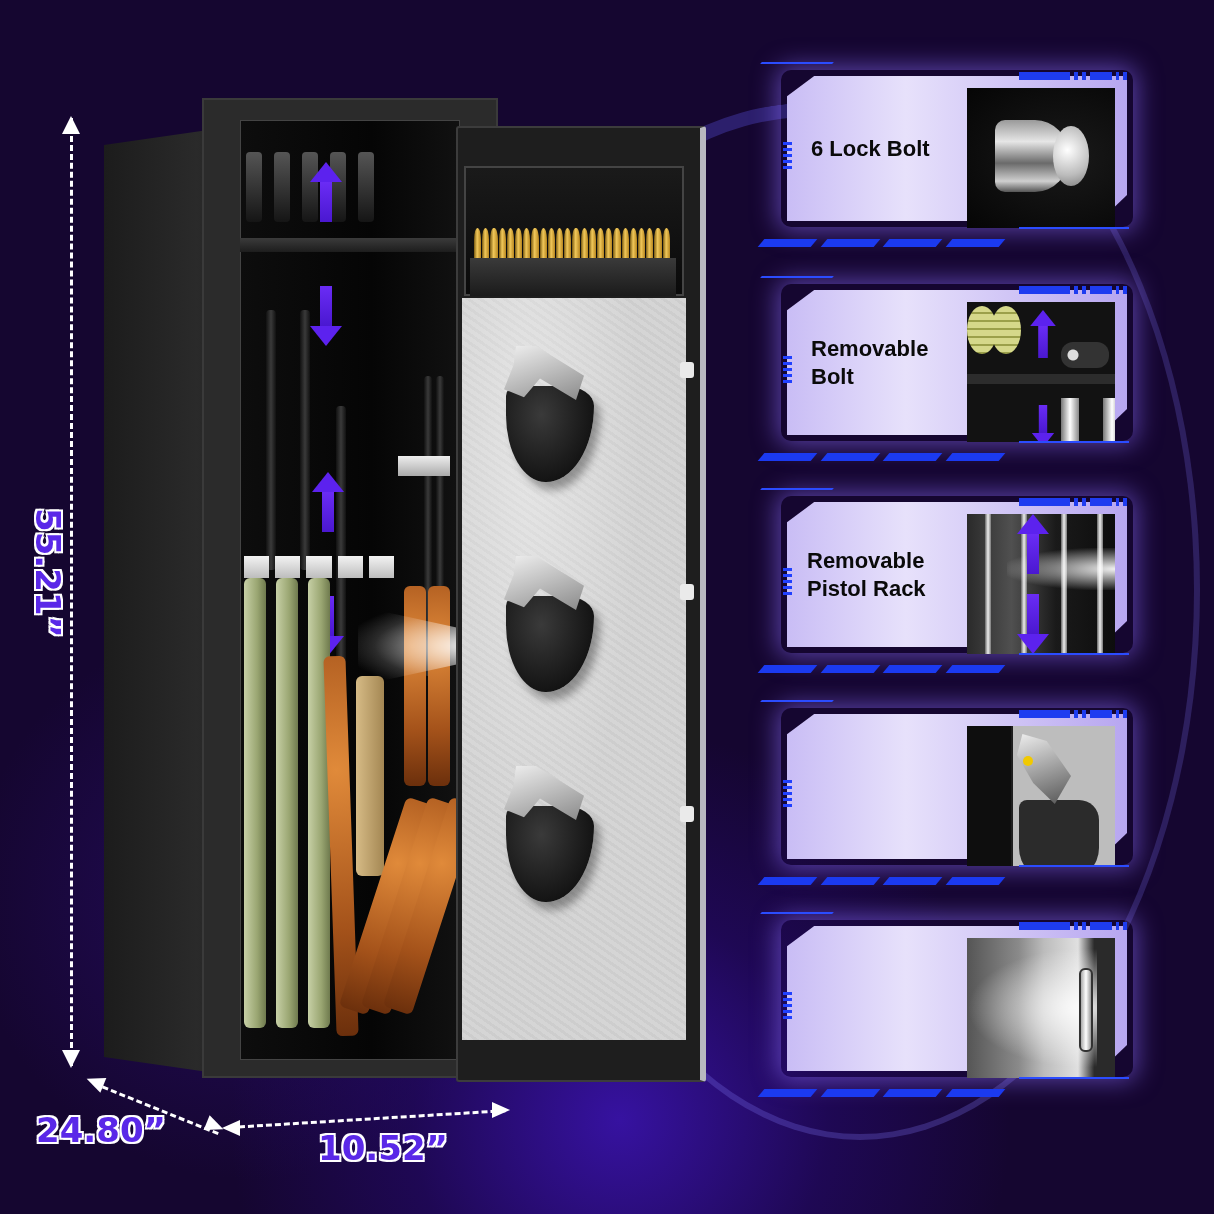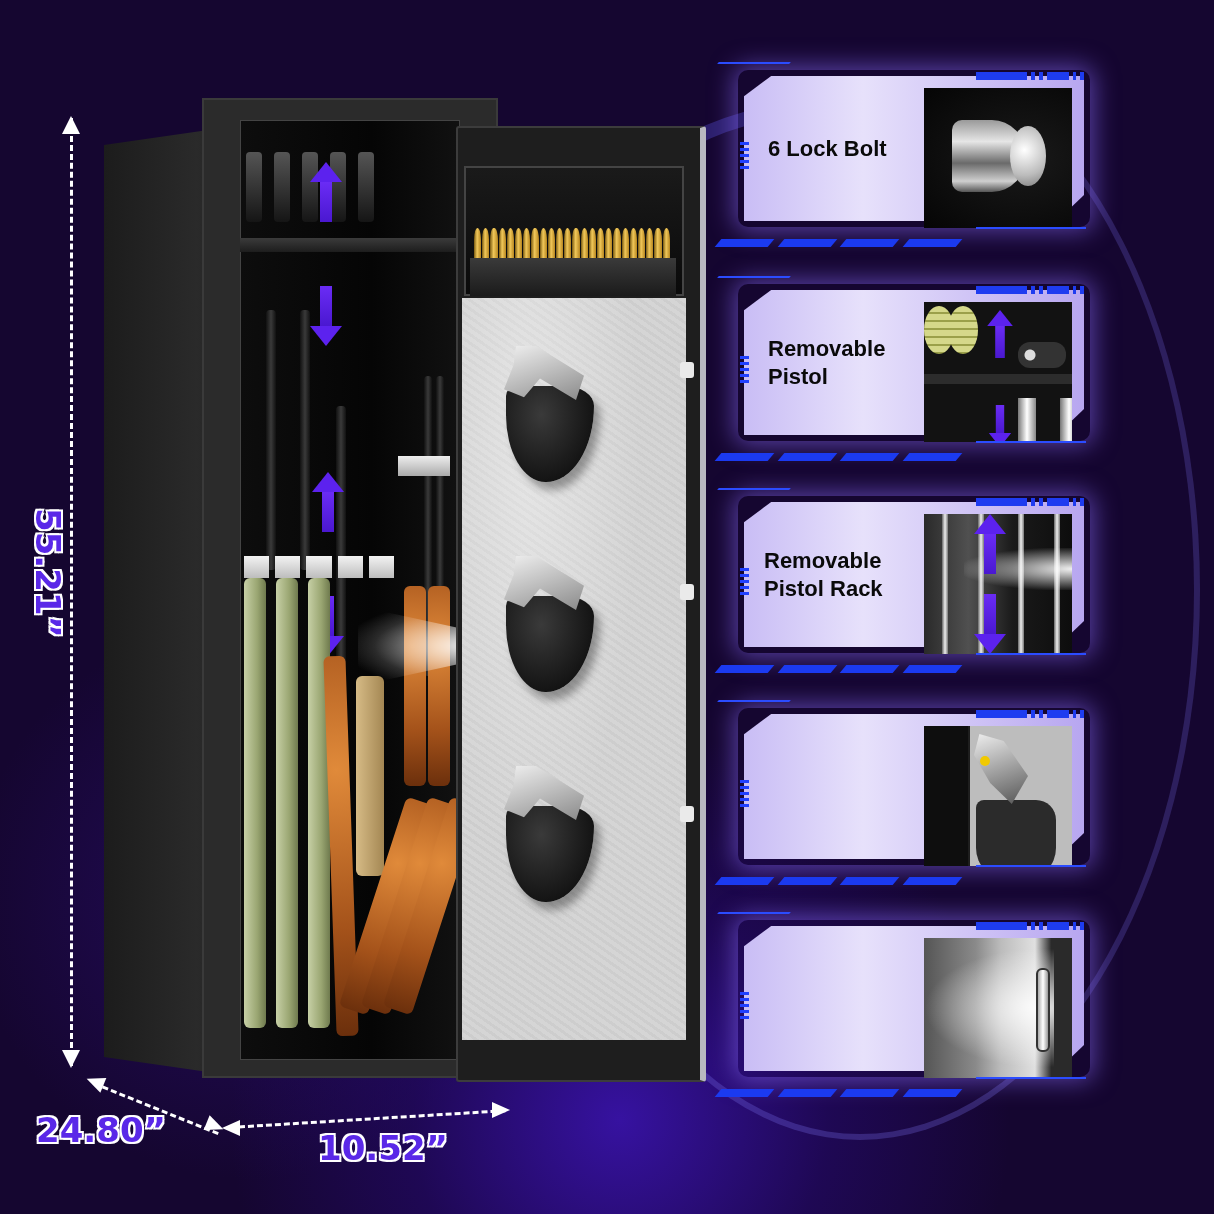--- a/index.html
+++ b/index.html
@@ -64,21 +64,21 @@
   .door-panel{position:absolute;left:358px;top:202px;width:224px;height:742px;background:
       radial-gradient(ellipse at 30% 20%,rgba(255,255,255,0.4),transparent 50%),
       repeating-linear-gradient(35deg,rgba(0,0,0,0.03) 0 3px,rgba(255,255,255,0.03) 3px 7px),
       #d4d4d4}
   .pouch{position:absolute;width:92px;height:122px}
   .pouch .gun{position:absolute;left:0;top:0;width:80px;height:54px;background:linear-gradient(160deg,#f0f0f0,#8a8a8a);clip-path:polygon(15% 0,40% 0,100% 55%,90% 100%,45% 60%,25% 95%,0 80%,12% 35%)}
   .pouch .bag{position:absolute;left:2px;top:40px;width:88px;height:96px;background:radial-gradient(ellipse at 40% 30%,#3a3a3a,#111 75%);border-radius:10px 30px 55% 45%/10px 20px 80% 70%;box-shadow:6px 8px 8px rgba(0,0,0,0.35)}
   .hinge{position:absolute;width:14px;height:16px;background:#eaeaea;border-radius:3px}
 
   
-  .card{position:absolute;left:744px;width:340px;height:145px}
+  .card{position:absolute;left:787px;width:340px;height:145px}
   .card-bg{position:absolute;inset:0;background:linear-gradient(90deg,#c9bdf5 0%,#e7e1fb 35%,#b7a6f0 100%);
            clip-path:polygon(0 14%,8% 0,100% 0,100% 82%,92% 100%,0 100%);
            box-shadow:0 0 18px rgba(170,140,255,0.8)}
   .card-glow{position:absolute;inset:-6px;border-radius:10px;box-shadow:0 0 24px 4px rgba(140,110,255,0.55);pointer-events:none}
   .card-topbar{position:absolute;right:0;top:-4px;width:108px;height:8px;display:flex;gap:4px}
   .card-topbar span{background:#1e3cf0;height:100%}
   .card-ticks{position:absolute;left:-4px;top:66px;width:8px;display:flex;flex-direction:column;gap:3px}
   .card-ticks span{height:3px;background:#2040ff;display:block;width:9px}
   .card-line-top{position:absolute;left:-26px;top:-14px;width:72px;height:2px;background:#2b4cff;transform:skewX(-40deg)}
   .card-line-bot{position:absolute;right:-2px;bottom:-8px;width:110px;height:2px;background:#2b4cff}
@@ -282,21 +282,21 @@
       <span style="width:4px"></span>
     </div>
   <div class="card-ticks">
       <span></span>
       <span></span>
       <span></span>
       <span></span>
       <span></span>
     </div>
   <div class="card-title">
-      <span><span>Removable</span><br><span>Pistol</span></span>
+      <span><span>Removable</span><br><span>Bolt</span></span>
     </div>
   <div class="card-photo ph-shelf">
     <div class="gren" style="left:0"></div>
       <div class="gren" style="left:24px"></div>
     <div class="bino"></div>
       <div class="plank"></div>
     <div class="peg" style="left:94px"></div>
       <div class="peg" style="left:136px"></div>
     <div class="purple-arrow pa-up" style="left:60px;top:2px;transform:scale(0.8)">
         <div class="head"></div>

